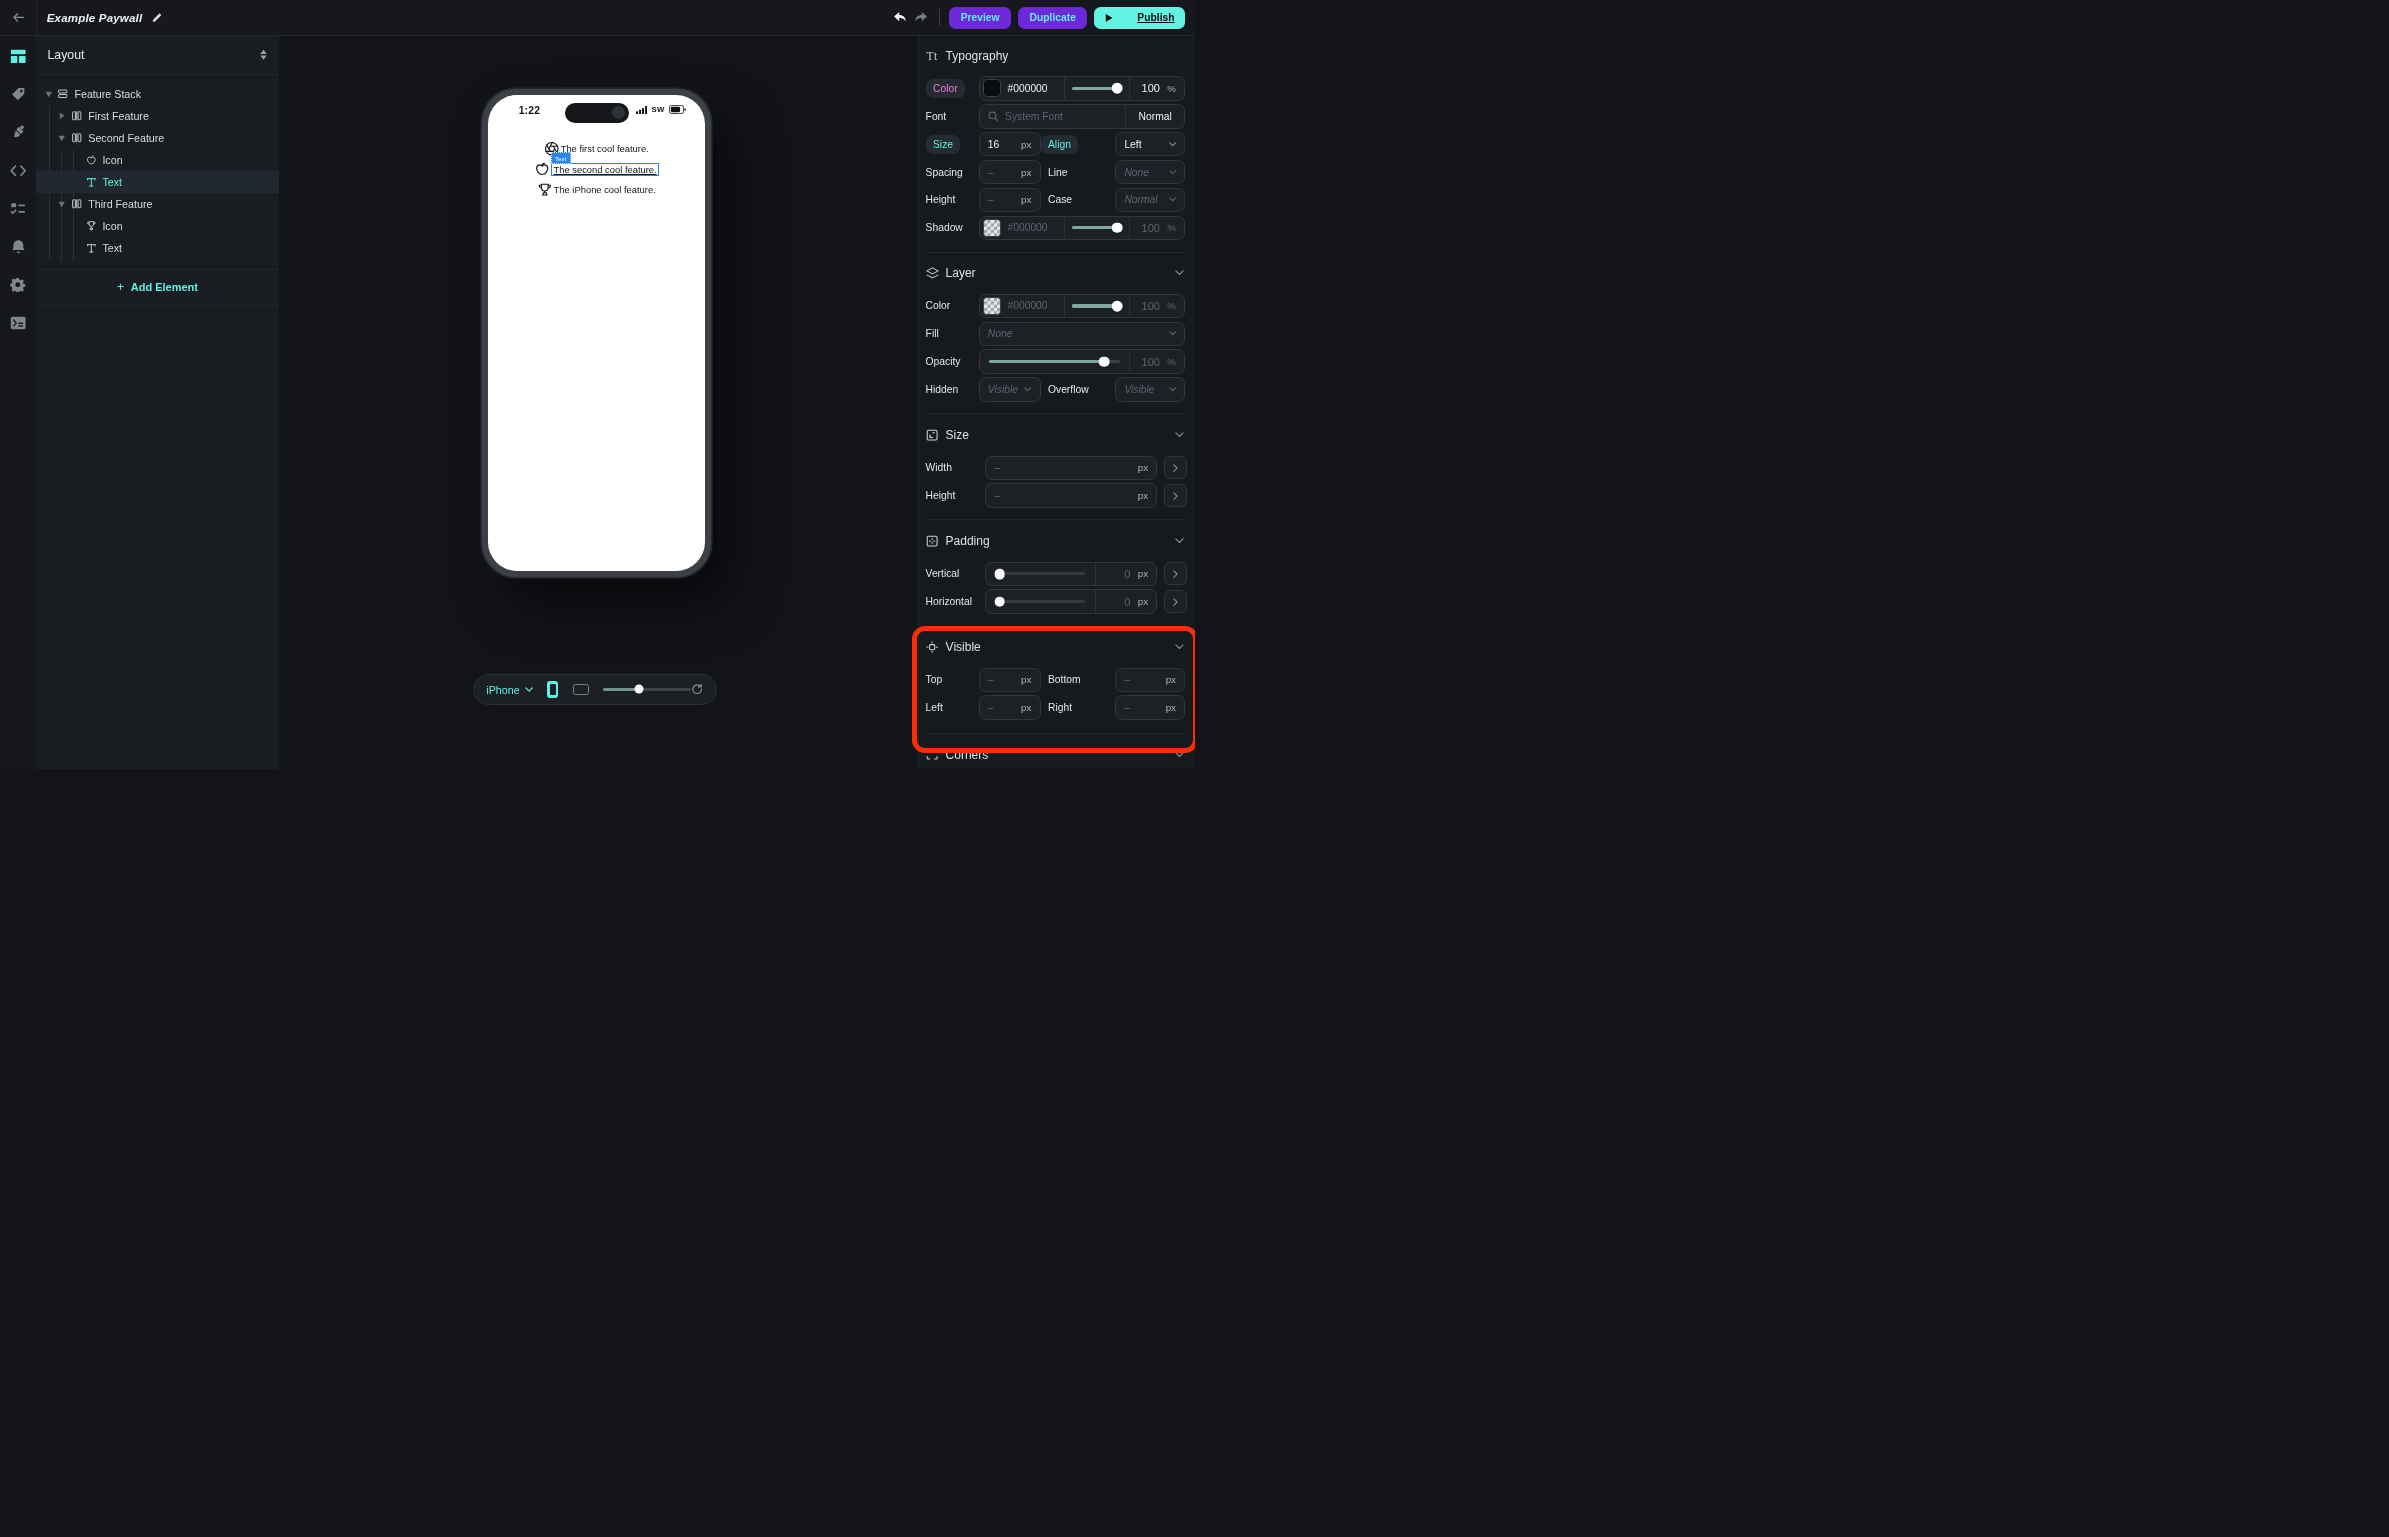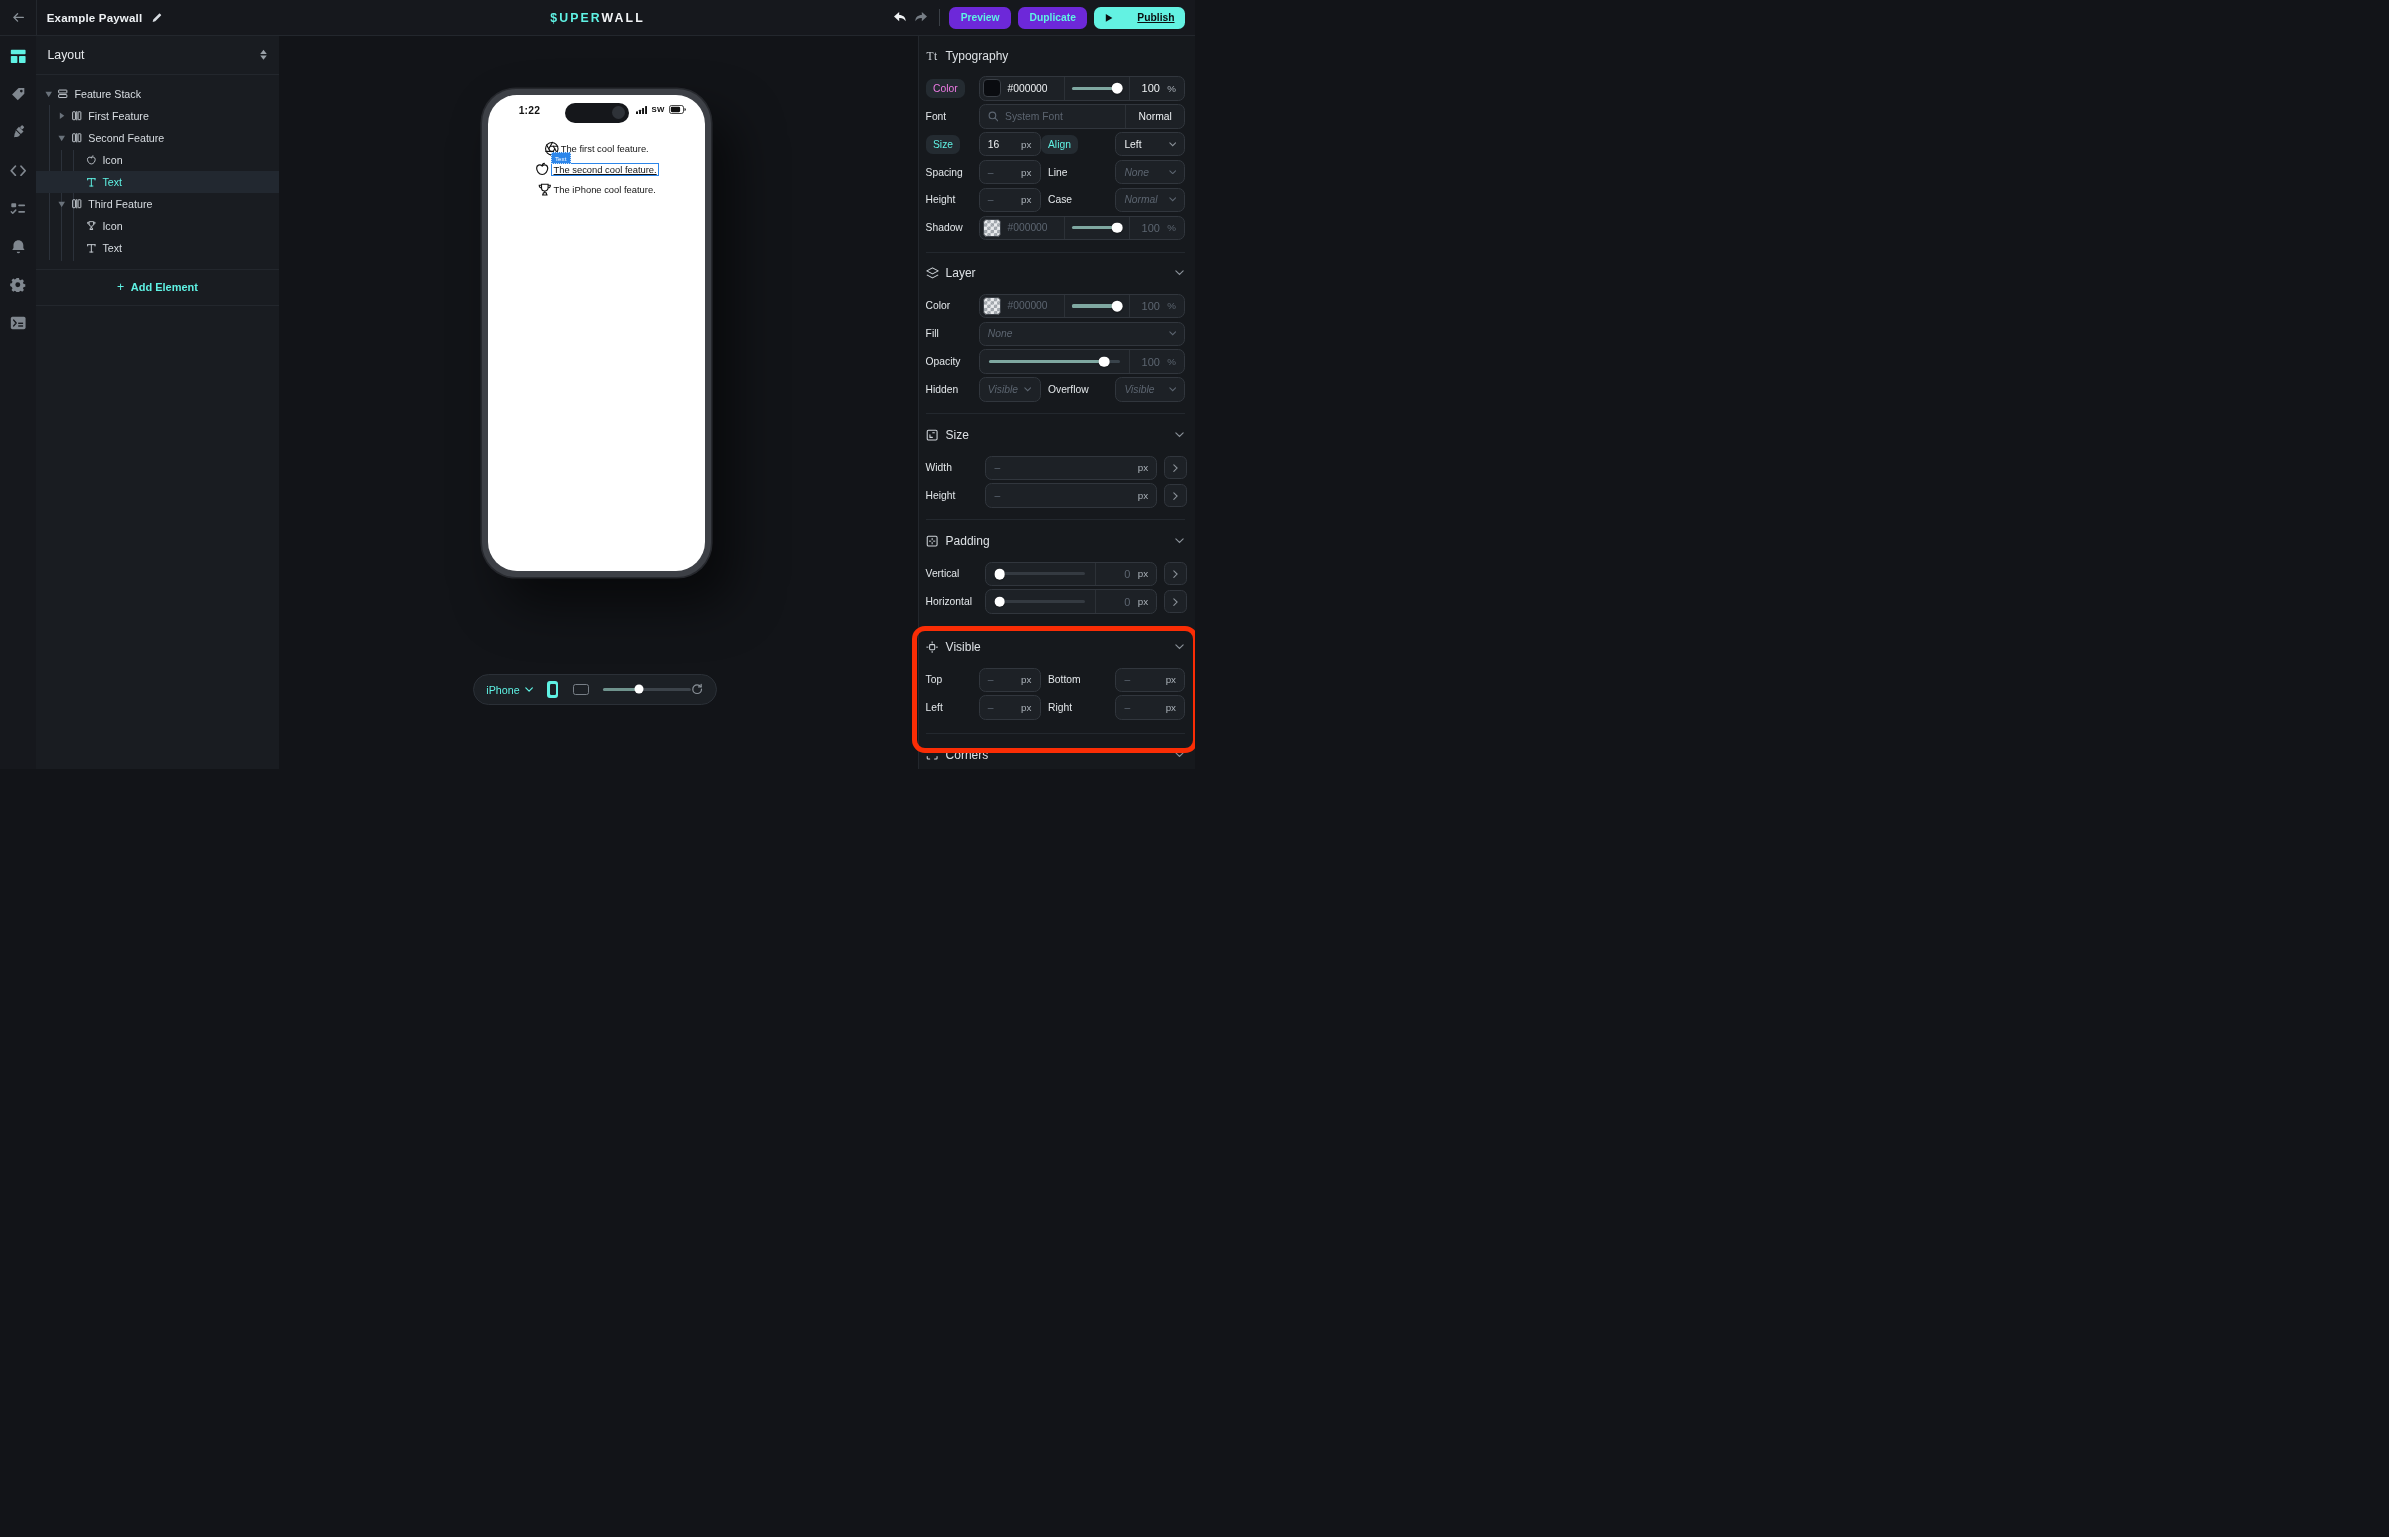--- a/index.html
+++ b/index.html
@@ -5,21 +5,21 @@
   html,body{margin:0;padding:0;background:#121418;overflow:hidden;}
   body{width:1195px;height:769px;position:relative;font-family:"Liberation Sans",sans-serif;
        -webkit-font-smoothing:antialiased;color:#e9ecef;}
   svg{display:block;}
 
   
   .topbar{position:absolute;left:0;top:0;width:1195px;height:35px;background:#16181d;
           border-bottom:0.8px solid #23272d;display:flex;align-items:center;z-index:20;}
   .tb-railsep{position:absolute;left:36px;top:0;height:35px;width:0.8px;background:#23272d;}
   .backbtn{width:36px;height:35px;display:flex;align-items:center;justify-content:center;cursor:pointer;}
-  .pagetitle{font-size:11.5px;font-weight:bold;color:#eef1f4;margin-left:10.7px;letter-spacing:0.2px;}
+  .pagetitle{font-size:11.5px;font-weight:bold;color:#eef1f4;margin-left:10.7px;letter-spacing:0.2px;font-style:italic;}
   .pencil{margin-left:9px;cursor:pointer;}
   .logo{position:absolute;left:0;right:0;text-align:center;font-size:12.3px;font-weight:800;
         letter-spacing:2.1px;pointer-events:none;}
   .logo .lg-a{color:#5ff2e4;} .logo .lg-b{color:#f2f4f6;}
   .tb-right{margin-left:auto;display:flex;align-items:center;gap:0;padding-right:9.8px;}
   .histbtn{width:21.3px;height:21.3px;display:flex;align-items:center;justify-content:center;cursor:pointer;}
   .tb-sep{width:0.8px;height:16.4px;background:#3a3f46;margin:0 9.8px 0 6.6px;}
   .btn{height:22px;border-radius:6.6px;display:flex;align-items:center;justify-content:center;
        font-size:10.3px;font-weight:bold;cursor:pointer;border:0;}
   .btn.ghost{background:#6d28d9;color:#5ff2e4;padding:0 11.5px;margin-right:7px;}
@@ -150,23 +150,20 @@
       <path d="M15 9H3.5M8 4.5 3.5 9 8 13.5" stroke="#8a9198" stroke-width="1.6" fill="none" stroke-linecap="round" stroke-linejoin="round"></path>
     </svg>
   </div>
   <div class="tb-railsep"></div>
   <span class="pagetitle">Example Paywall</span>
   <span class="pencil">
     <svg width="11.5" height="11.5" viewBox="0 0 14 14">
       <path d="M2 12.2l.8-3.2 7-7c.3-.3.8-.3 1.1 0l1.3 1.3c.3.3.3.8 0 1.1l-7 7-3.2.8z" fill="#d7dce1"></path>
     </svg>
   </span>
-  <div class="logo">
-    <span class="lg-a">$UPER</span><span class="lg-b">WALL</span>
-  </div>
   <div class="tb-right">
     <div class="histbtn">
       <svg width="14" height="12.3" viewBox="0 0 17 15">
         <path d="M7.5 4.8V1.2L1.2 6.8l6.3 5.6V8.6c3.6-.2 5.9.8 7.8 3.9.3-5.1-3.2-7.6-7.8-7.7z" fill="#f0f2f4"></path>
       </svg>
     </div>
     <div class="histbtn">
       <svg width="14" height="12.3" viewBox="0 0 17 15">
         <path d="M9.5 4.8V1.2l6.3 5.6-6.3 5.6V8.6c-3.6-.2-5.9.8-7.8 3.9-.3-5.1 3.2-7.6 7.8-7.7z" fill="#767d85"></path>
       </svg>

